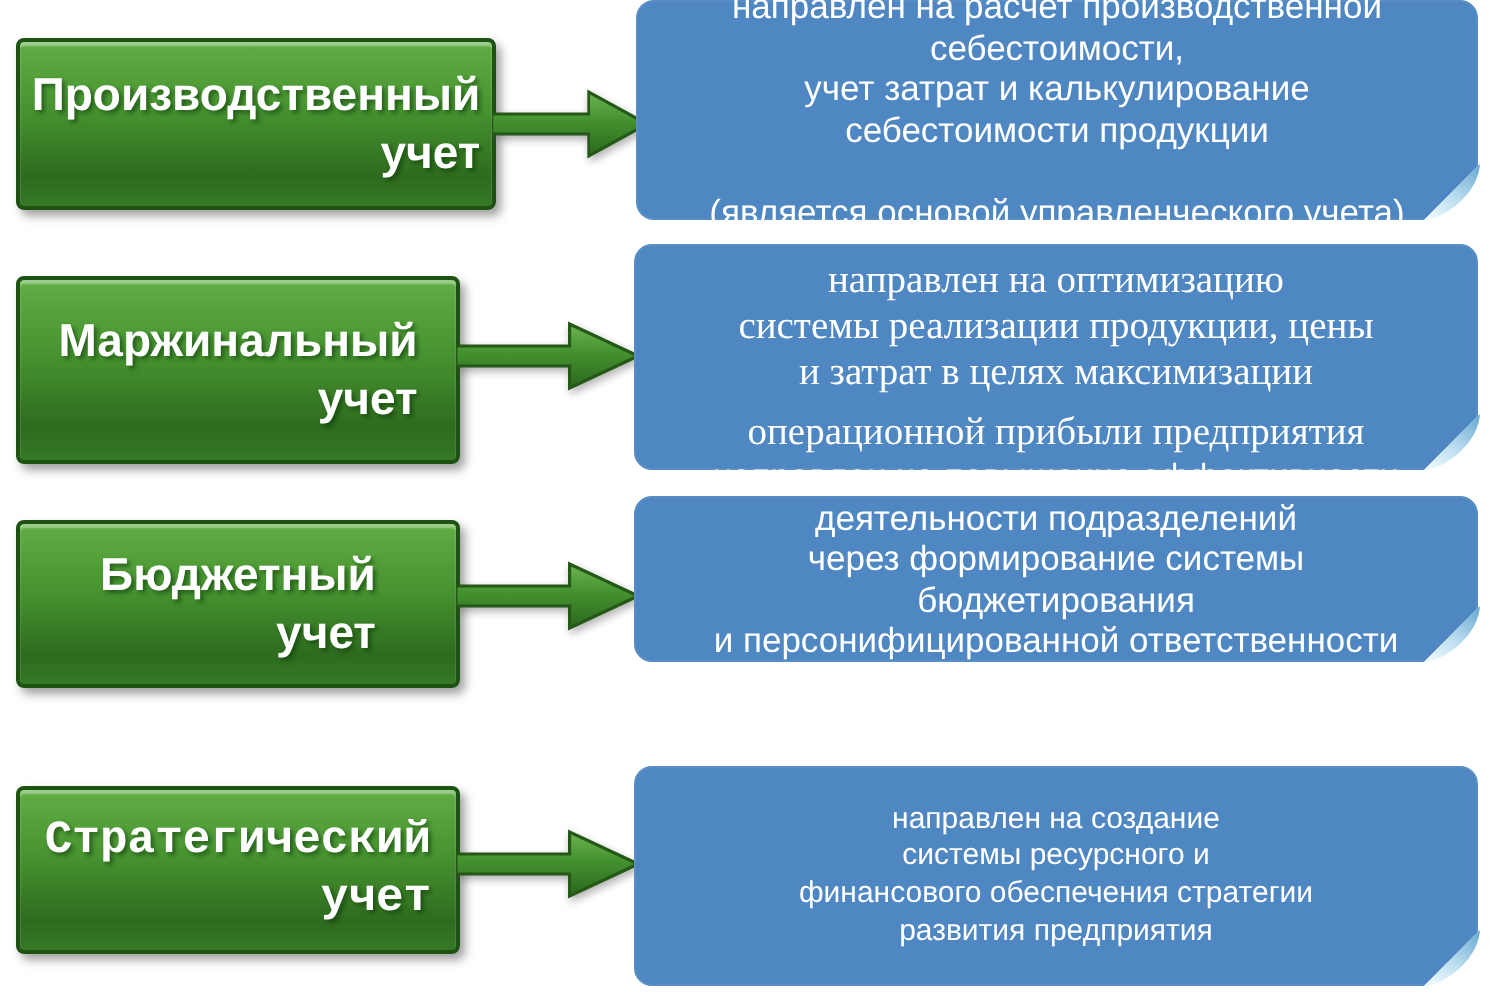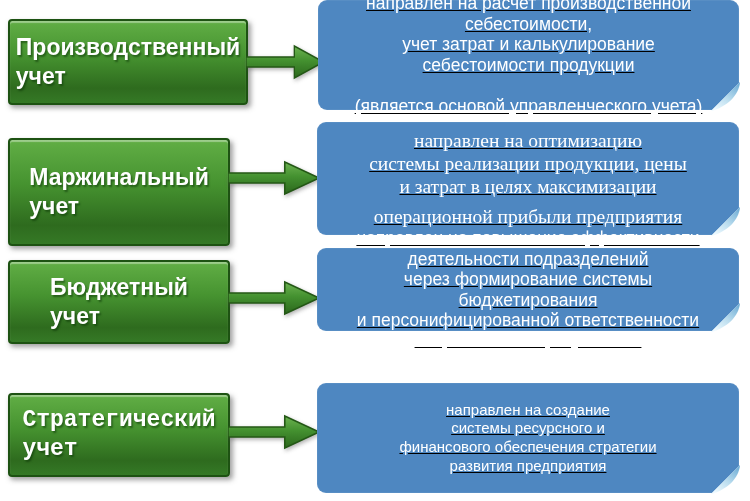--- a/index.html
+++ b/index.html
@@ -12,37 +12,37 @@
     position:absolute;
     display:flex;align-items:center;justify-content:center;
     background:linear-gradient(180deg,#61ae45 0%,#469330 42%,#2e6b1e 82%,#357926 100%);
     border:2px solid #1d5212;
     border-radius:4px;
     box-shadow:inset 0 2px 1px rgba(255,255,255,.38), 2.5px 3px 5px rgba(70,70,70,.5);
     box-sizing:border-box;
   }
   .term-label{
     color:#ffffff;font-weight:bold;font-size:23px;line-height:1.24;
-    text-align:left;white-space:pre-line;
+    text-align:right;white-space:pre-line;
     text-shadow:1.5px 1.5px 2px rgba(10,50,5,.55);
   }
   
   .arrow{position:absolute;filter:drop-shadow(1.5px 2px 2px rgba(80,80,80,.45));}
   
   .def-box{position:absolute;}
   .def-bg{
     position:absolute;inset:0;background:#4e87c1;border-radius:9px;
     clip-path:polygon(0 0,100% 0,100% calc(100% - 27px),calc(100% - 27px) 100%,0 100%);
     box-shadow:inset 0 0 0 1px rgba(255,255,255,.06);
   }
   .fold{position:absolute;right:-1px;bottom:-1px;}
   .def-text-wrap{
     position:relative;z-index:1;height:100%;
     display:flex;flex-direction:column;align-items:center;justify-content:center;
-    padding:20px 16px;box-sizing:border-box;text-decoration:underline;
+    padding:20px 16px;box-sizing:border-box;
   }
   .def-text,.def-tail{
     color:#ffffff;text-align:center;white-space:pre-line;
     font-size:17.5px;line-height:1.17;
   }
   .def-tail{margin-top:21px;}
   .def-tail:empty{display:none;margin:0;}
   
   .serif .def-text,.serif .def-tail{
     font-family:"Liberation Serif",serif;font-size:19.5px;line-height:1.18;
@@ -84,21 +84,21 @@
     </svg>
     <div class="def-text-wrap">
       <div class="def-text">направлен на расчет производственной
 себестоимости,
 учет затрат и калькулирование
 себестоимости продукции</div>
       <div class="def-tail">(является основой управленческого учета)</div>
     </div>
   </div>
 
-  <div class="term-box" style="left:8px;top:138px;width:222px;height:108px;">
+  <div class="term-box" style="left:8px;top:138px;width:222px;height:94px;">
     <div class="term-label">Маржинальный
 учет</div>
   </div>
   <svg class="arrow" style="left:228px;top:156px;" width="94" height="44" viewBox="0 0 96 44" preserveAspectRatio="none">
     <polygon points="0,17 58,17 58,6 93,22 58,38 58,27 0,27" fill="url(#agrad)" stroke="#245816" stroke-width="1.6"></polygon>
   </svg>
   <div class="def-box serif" style="left:317px;top:122px;width:422px;height:113px;">
     <div class="def-bg"></div>
     <svg class="fold" width="29" height="29" viewBox="0 0 29 29">
       <path d="M0,29 L29,0 C28,13 16,25 0,29 Z" fill="url(#fgrad)"></path>

